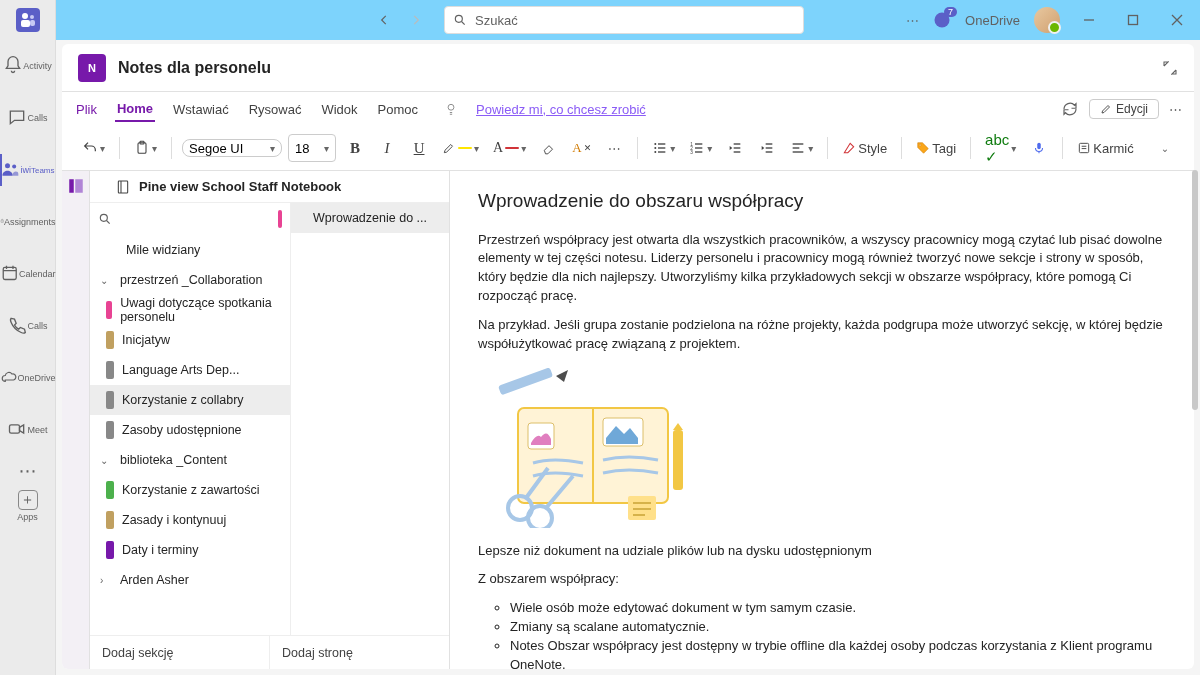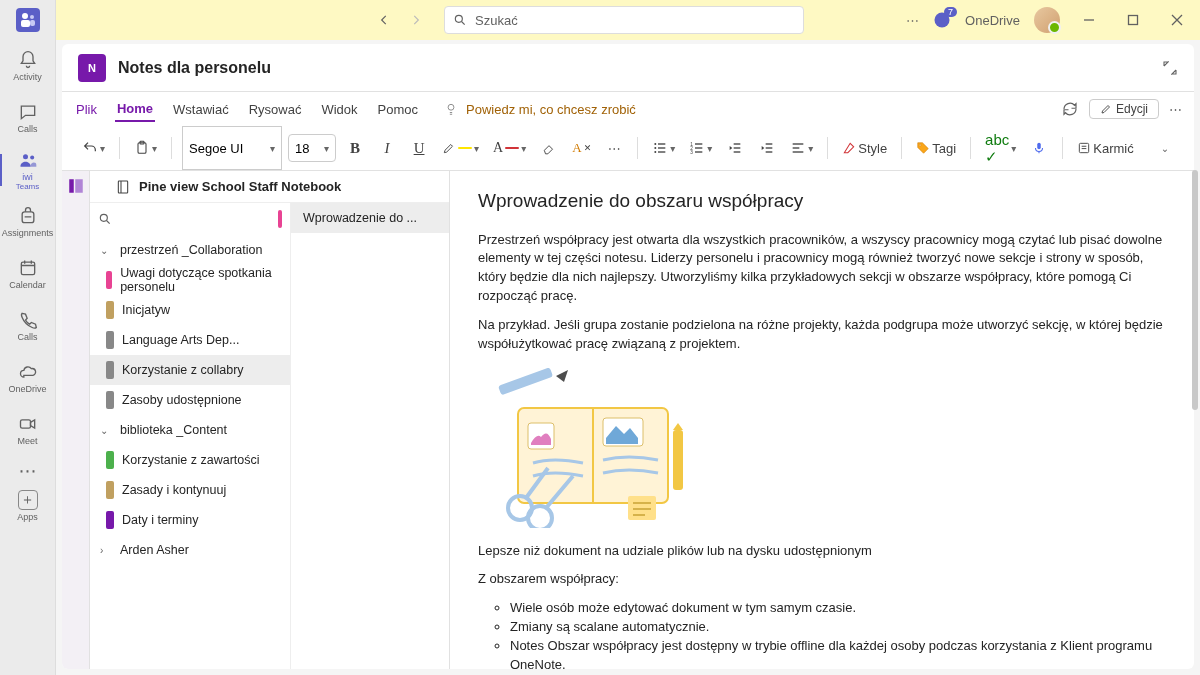--- a/index.html
+++ b/index.html
@@ -1,32 +1,32 @@
 <!DOCTYPE html>
 <html><head>
 <meta charset="utf-8">
 <style>
 * { box-sizing: border-box; margin: 0; padding: 0; font-family: "Segoe UI", sans-serif; }
 body { width: 1200px; height: 675px; background: #f0f0f0; overflow: hidden; display: flex; }
 
 
 .left-rail { width: 56px; background: #ebebeb; display: flex; flex-direction: column; align-items: center; padding-top: 8px; border-right: 1px solid #ddd; }
 .rail-logo { width: 24px; height: 24px; margin-bottom: 8px; }
-.rail-item { width: 56px; height: 52px; display: flex; flex-direction: column; align-items: center; justify-content: center; font-size: 9px; color: #616161; cursor: pointer; position: relative; }
+.rail-item { width: 56px; height: 52px; display: flex; flex-direction: row; align-items: center; justify-content: center; font-size: 9px; color: #616161; cursor: pointer; position: relative; }
 .rail-item.active { color: #5b5fc7; }
 .rail-item.active::before { content:""; position:absolute; left:0; top:10px; bottom:10px; width:2px; background:#5b5fc7; }
 .rail-icon { width: 20px; height: 20px; margin-bottom: 2px; }
 .rail-more { margin-top: 4px; font-size: 18px; color:#616161; }
 .rail-apps { margin-top: 8px; width:20px; height:20px; border:1px solid #888; border-radius:4px; display:flex; align-items:center; justify-content:center; font-size:14px; color:#616161; }
 
 
 .main { flex:1; display:flex; flex-direction:column; background:#f5f5f5; }
 
 
-.titlebar { height: 40px; display:flex; align-items:center; padding: 0 8px; gap:8px; background:#fef9c3; }
+.titlebar { height: 40px; display:flex; align-items:center; padding: 0 8px; gap:8px; background:#7dd3fc; }
 .nav-arrow { width:24px; height:24px; display:flex; align-items:center; justify-content:center; color:#616161; border-radius:4px; }
 .searchbox { flex:0 0 360px; height:28px; background:#fff; border:1px solid #ddd; border-radius:4px; display:flex; align-items:center; padding:0 8px; gap:8px; color:#616161; font-size:13px; margin-left:8px; }
 .titlebar-right { margin-left:auto; display:flex; align-items:center; gap:14px; color:#616161; font-size:13px; }
 .badge-dot { position:relative; }
 .badge-dot .count { position:absolute; top:-4px; right:-6px; background:#5b5fc7; color:#fff; font-size:9px; border-radius:8px; padding:0 4px; }
 .avatar { width:26px; height:26px; border-radius:50%; background:linear-gradient(135deg,#e8c8a0,#d0a070); position:relative; }
 .avatar::after { content:""; position:absolute; right:-1px; bottom:-1px; width:9px; height:9px; background:#6bb700; border:2px solid #f0f0f0; border-radius:50%; }
 .win-btn { width:30px; height:30px; display:flex; align-items:center; justify-content:center; color:#616161; }
 
 
@@ -34,29 +34,29 @@
 .one-logo { width:28px; height:28px; background:#7719aa; border-radius:4px; display:flex; align-items:center; justify-content:center; color:#fff; font-size:11px; font-weight:bold; }
 .app-title { font-size:16px; font-weight:600; color:#242424; }
 .expand-ic { margin-left:auto; color:#616161; }
 
 
 .ribbon { background:#fff; margin:0 6px; padding:0 12px; border-bottom:1px solid #e1e1e1; }
 .tabs { display:flex; align-items:center; height:34px; gap:16px; font-size:13px; color:#424242; }
 .tab { padding:4px 2px; cursor:pointer; }
 .tab.primary { color:#7719aa; }
 .tab.active { color:#7719aa; border-bottom:2px solid #7719aa; font-weight:600; }
-.tellme { display:flex; align-items:center; gap:8px; color:#a16207; margin-left:8px; }
+.tellme { display:flex; align-items:center; gap:18px; color:#8b5cf6; margin-left:8px;text-decoration:underline; }
 .tabs-right { margin-left:auto; display:flex; align-items:center; gap:10px; }
 .edit-btn { border:1px solid #ccc; border-radius:4px; padding:2px 10px; display:flex; align-items:center; gap:4px; font-size:12px; color:#424242; }
 
 
 .toolbar { display:flex; align-items:center; height:44px; gap:6px; padding:4px 4px; overflow:hidden; }
 .tbtn { height:30px; min-width:26px; padding:0 4px; display:flex; align-items:center; justify-content:center; border-radius:4px; color:#424242; font-size:13px; gap:2px; cursor:pointer; }
 .tsep { width:1px; height:22px; background:#ddd; margin:0 4px; }
-.font-name { border:1px solid #ccc; border-radius:0; height:44px; min-width:100px; padding:0 6px; display:flex; align-items:center; justify-content:space-between; font-size:13px; }
+.font-name { border:1px solid #ccc; border-radius:8px; height:18px; min-width:100px; padding:0 6px; display:flex; align-items:center; justify-content:space-between; font-size:13px; }
 .font-size { border:1px solid #ccc; border-radius:4px; height:28px; width:48px; padding:0 6px; display:flex; align-items:center; justify-content:space-between; font-size:13px; }
 .chev { font-size:10px; color:#666; }
 .bold { font-weight:bold; font-family:serif; font-size:15px; }
 .italic { font-style:italic; font-family:serif; font-size:15px; }
 .under { text-decoration:underline; font-family:serif; font-size:15px; }
 .mini-under { width:14px; height:2px; border-radius:1px; }
 
 
 .content { flex:1; display:flex; background:#fff; margin:0 6px 6px 6px; overflow:hidden; border-radius:0 0 6px 6px; }
 
@@ -68,21 +68,21 @@
 .nb-title { height:32px; display:flex; align-items:center; gap:8px; padding:0 25px; font-size:13px; color:#242424; border-bottom:1px solid #eee; font-weight:600; }
 .nb-body { flex:1; display:flex; overflow:hidden; }
 .sections { width: 56%; border-right:1px solid #eee; display:flex; flex-direction:column; font-size:12.5px; }
 .pages { width:44%; display:flex; flex-direction:column; font-size:12.5px; }
 .search-row { height:32px; display:flex; align-items:center; padding:0 8px; gap:8px; }
 .sec-row { height:30px; display:flex; align-items:center; padding:0 8px 0 16px; gap:8px; color:#242424; cursor:pointer; }
 .sec-row.group { font-weight:400; padding-left:10px; }
 .sec-row .exp { width:12px; color:#666; font-size:10px; }
 .sec-tab { width:8px; height:18px; border-radius:2px; }
 .sec-row.selected { background:#ededed; }
-.page-row { height:30px; display:flex; align-items:center; padding:0 12px; color:#242424; cursor:pointer; }
+.page-row { height:30px; display:flex; align-items:center; padding:0 22px; color:#242424; cursor:pointer; }
 .page-row.selected { background:#ededed; }
 .nb-footer { height:34px; border-top:1px solid #eee; display:flex; }
 .nb-footer div { flex:1; display:flex; align-items:center; padding:0 12px; font-size:12.5px; color:#424242; cursor:pointer; }
 .nb-footer div + div { border-left:1px solid #eee; }
 
 
 .page { flex:1; padding:16px 28px; overflow:auto; color:#242424; font-size:13px; line-height:1.45; }
 .page h1 { font-size:19px; font-weight:400; margin-bottom:16px; }
 .page p { margin-bottom:10px; }
 .illus { width:220px; height:160px; margin:14px 0; position:relative; }
@@ -408,20 +408,24 @@
       </div>
       <div class="nb-body">
         <div class="sections">
           <div class="search-row">
             <svg width="14" height="14" viewBox="0 0 24 24" fill="none" stroke="#616161" stroke-width="2">
                 <circle cx="10" cy="10" r="6"></circle>
                 <path d="M20 20l-5-5"></path>
               </svg>
             <div style="width:4px;height:18px;background:#e84393;border-radius:2px;margin-left:auto"></div>
           </div>
+          <div class="sec-row">
+              <span class="exp"></span>
+              <span>Mile widziany</span>
+            </div>
           <div class="sec-row group">
               <span class="exp">⌄</span>
               <span>przestrzeń _Collaboration</span>
             </div>
           <div class="sec-row">
               <div class="sec-tab" style="background:#e84393"></div>
               <span>Uwagi dotyczące spotkania personelu</span>
             </div>
           <div class="sec-row">
               <div class="sec-tab" style="background:#c0a060"></div>
@@ -458,20 +462,24 @@
           <div class="sec-row group">
               <span class="exp">›</span>
               <span>Arden Asher</span>
             </div>
         </div>
         <div class="pages">
           <div class="page-row selected">
               <span>Wprowadzenie do ...</span>
             </div>
         </div>
+      </div>
+      <div class="nb-footer">
+        <div>Dodaj sekcję</div>
+        <div>Dodaj stronę</div>
       </div>
     </div>
 
     <div class="page">
       <h1>Wprowadzenie do obszaru współpracy</h1>
       <p>Przestrzeń współpracy jest otwarta dla wszystkich pracowników, a wszyscy pracownicy mogą czytać lub pisać dowolne elementy w tej części notesu. Liderzy personelu i pracownicy mogą również tworzyć nowe sekcje i strony w sposób, który będzie dla nich najlepszy. Utworzyliśmy kilka przykładowych sekcji w obszarze współpracy, które pomogą Ci rozpocząć pracę.</p>
       <p>Na przykład. Jeśli grupa zostanie podzielona na różne projekty, każda podgrupa może utworzyć sekcję, w której będzie współużytkować pracę związaną z projektem.</p>
       <div class="illus">
         <svg viewBox="0 0 220 160" width="220" height="160">
           <rect x="40" y="40" width="150" height="95" rx="6" fill="#fff3d6" stroke="#f2c744" stroke-width="2"></rect>

